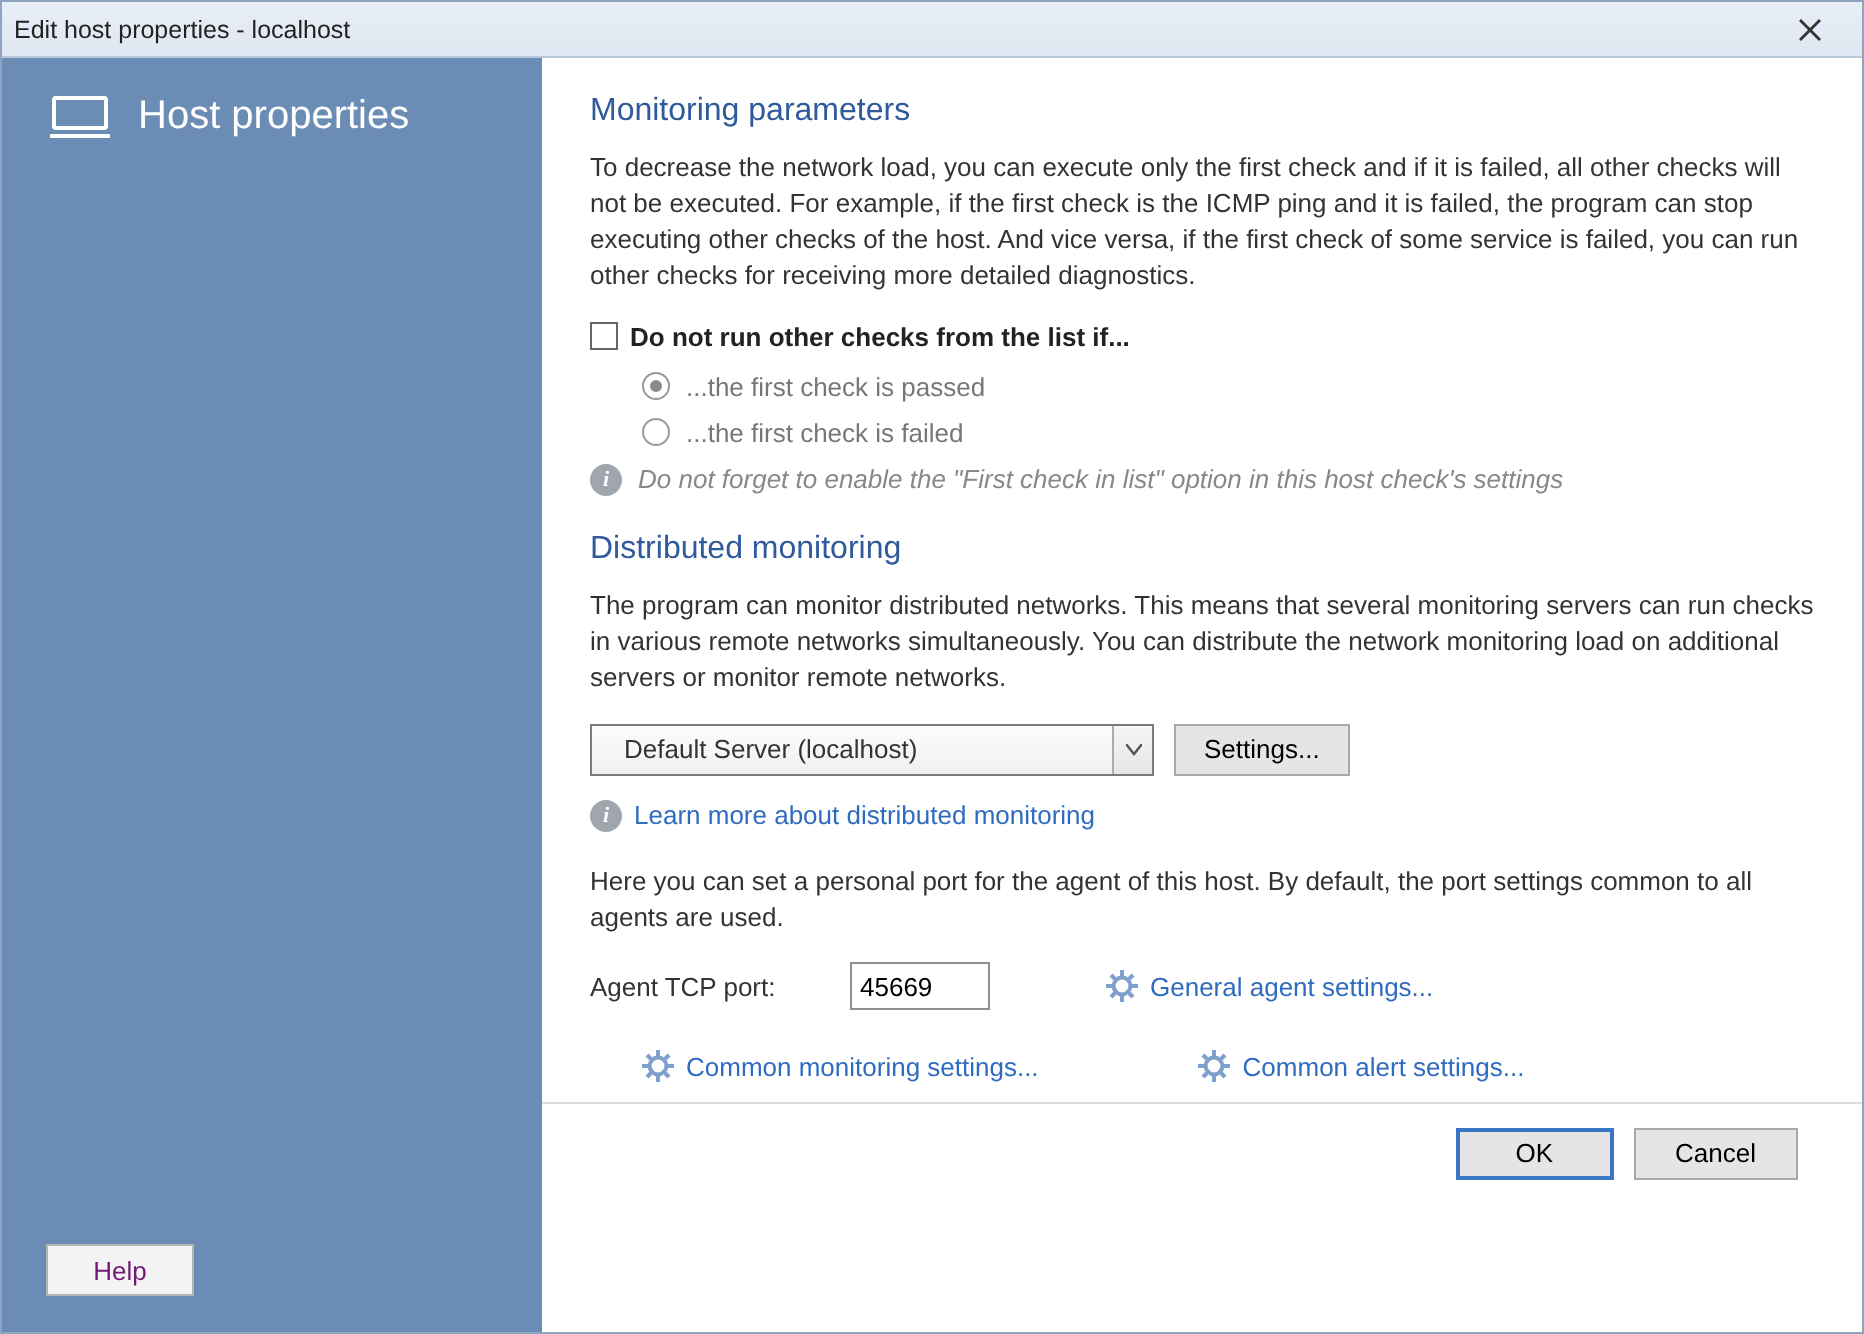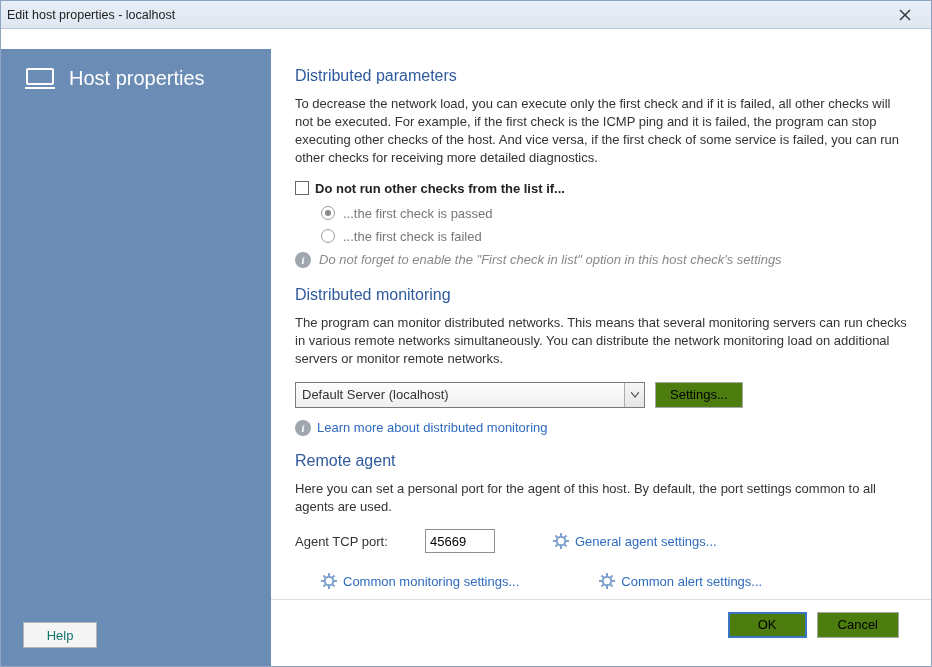--- a/index.html
+++ b/index.html
@@ -1,47 +1,47 @@
 <!DOCTYPE html>
 <html><head>
 <meta charset="utf-8">
 <style>
   * { box-sizing: border-box; }
   html, body { margin: 0; padding: 0; font-family: "Segoe UI", Tahoma, sans-serif; font-size: 13px; color: #333; }
-  .window { width: 932px; height: 667px; border: 1px solid #8ea4c1; display: flex; flex-direction: column; background: #fff; gap: 20px; }
+  .window { width: 932px; height: 667px; border: 1px solid #8ea4c1; display: flex; flex-direction: column; background: #fff; }
   .titlebar { height: 28px; background: linear-gradient(#e8eef6, #dfe7f2); display: flex; align-items: center; padding: 0 6px; border-bottom: 1px solid #b9c7da; color: #222; font-size: 12.5px; }
   .titlebar .spacer { flex: 1; }
   .titlebar .close { width: 40px; height: 22px; display: flex; align-items: center; justify-content: center; cursor: pointer; }
   .titlebar .close svg { width: 12px; height: 12px; }
   .body { flex: 1; display: flex; min-height: 0; border-radius: 24px; }
   .sidebar { width: 270px; background: #6b8cb5; color: #fff; display: flex; flex-direction: column; padding-bottom: 12px; }
   .side-head { display: flex; align-items: center; gap: 14px; padding: 18px 20px 20px 24px; }
   .side-head .ic { width: 30px; height: 22px; }
   .side-head .ttl { font-size: 20px; font-weight: 400; color: #fff; }
   .navlist { display: flex; flex-direction: column; }
   .navitem { padding: 12px 20px; font-size: 14px; color: #fff; cursor: pointer; }
   .navitem.active { background: #fff; color: #222; }
   .side-spacer { flex: 1; }
-  .help-btn { margin: 0 0 6px 22px; width: 74px; height: 26px; background: #f4f4f4; border: 1px solid #b5b5b5; color: #0f766e; font-size: 13px; cursor: pointer; }
+  .help-btn { margin: 0 0 6px 22px; width: 74px; height: 26px; background: #f4f4f4; border: 1px solid #b5b5b5; color: #701a75; font-size: 13px; cursor: pointer; }
   .main { flex: 1; padding: 18px 22px 0 24px; overflow: auto; position: relative; }
   h2.section { color: #2f5a9c; font-size: 16px; font-weight: 400; margin: 0 0 10px 0; }
   p.para { margin: 0 0 14px 0; line-height: 1.38; color: #333; font-size: 13px; }
   .checkbox-row { display: flex; align-items: flex-start; gap: 6px; margin-bottom: 10px; }
   .chk { width: 14px; height: 14px; border: 1px solid #666; background: #fff; display: inline-block; }
   .chk-label { font-weight: 700; font-size: 13px; color: #222; }
   .radio-row { display: flex; align-items: center; gap: 8px; margin-left: 26px; margin-bottom: 8px; color: #777; }
   .radio { width: 14px; height: 14px; border: 1px solid #9a9a9a; border-radius: 50%; display: inline-flex; align-items: center; justify-content: center; }
   .radio.sel::after { content: ""; width: 6px; height: 6px; border-radius: 50%; background: #8a8a8a; }
   .info-row { display: flex; align-items: center; gap: 8px; margin-left: 0px; margin-bottom: 18px; color: #888; font-style: italic; }
   .info-row2 { display: flex; align-items: center; gap: 8px; margin-top: 12px; }
   .info-ic { width: 16px; height: 16px; border-radius: 50%; background: #9fa6ad; color: #fff; display: inline-flex; align-items: center; justify-content: center; font-style: italic; font-weight: 700; font-size: 11px; font-family: Georgia, serif; }
   .server-row { display: flex; align-items: center; gap: 10px; margin-top: 6px; }
-  .combo { width: 350px; height: 26px; border: 1px solid #7a7a7a; background: linear-gradient(#fdfdfd,#efefef); display: flex; align-items: center; padding: 0 4px 0 6px; font-size: 13px; position: relative; }
+  .combo { width: 282px; height: 26px; border: 1px solid #7a7a7a; background: linear-gradient(#fdfdfd,#efefef); display: flex; align-items: center; padding: 0 4px 0 16px; font-size: 13px; position: relative; }
   .combo .arrow { position: absolute; right: 0; top: 0; bottom: 0; width: 20px; border-left: 1px solid #ababab; display: flex; align-items: center; justify-content: center; background: linear-gradient(#f6f6f6,#e6e6e6); }
-  .btn { height: 26px; padding: 0 14px; background: #4d7c0f; border: 1px solid #a8a8a8; font-size: 13px; cursor: pointer; text-align: center; }
+  .btn { height: 26px; padding: 0 14px; background: #e5e5e5; border: 1px solid #a8a8a8; font-size: 13px; cursor: pointer; text-align: center; }
   .link { color: #2f6bbf; cursor: pointer; }
   .link-row { display: flex; align-items: center; gap: 6px; }
   .tcp-row { display: flex; align-items: center; gap: 20px; margin-top: 8px; margin-bottom: 20px; }
   .tcp-row .lbl { width: 110px; }
   .tcp-input { width: 70px; height: 24px; border: 1px solid #8f8f8f; padding: 2px 4px; font-size: 13px; }
   .gear { width: 16px; height: 16px; display: inline-flex; }
   .bottom-links { display: flex; gap: 80px; margin-left: 26px; margin-bottom: 10px; }
   .footer { border-top: 1px solid #ddd; height: 50px; display: flex; align-items: center; justify-content: flex-end; gap: 10px; padding: 0 32px; background: #fff; }
   .footer .btn.primary { border: 2px solid #3a76c4; padding: 0 28px; }
   .footer .btn.plain { padding: 0 20px; }
@@ -71,21 +71,21 @@
           <line x1="0" y1="20" x2="30" y2="20" stroke="#fff" stroke-width="2"></line>
         </svg>
         <span class="ttl">Host properties</span>
       </div>
       <div class="side-spacer"></div>
       <button class="help-btn">Help</button>
     </div>
 
     <div class="main">
 
-      <h2 class="section">Distributed parameters</h2>
+      <h2 class="section">Monitoring parameters</h2>
       <p class="para">To decrease the network load, you can execute only the first check and if it is failed, all other checks will not be executed. For example, if the first check is the ICMP ping and it is failed, the program can stop executing other checks of the host. And vice versa, if the first check of some service is failed, you can run other checks for receiving more detailed diagnostics.</p>
 
       <div class="checkbox-row">
         <span class="chk"></span>
         <span class="chk-label">Do not run other checks from the list if...</span>
       </div>
 
       <div class="radio-row">
         <span class="radio sel"></span>
         <span>...the first check is passed</span>
@@ -115,21 +115,20 @@
         <button class="btn">Settings...</button>
       </div>
 
       <div class="info-row2 link-row">
         <span class="info-ic">i</span>
         <span class="link">Learn more about distributed monitoring</span>
       </div>
 
       <div class="subspace"></div>
 
-      <h2 class="section">Remote agent</h2>
       <p class="para">Here you can set a personal port for the agent of this host. By default, the port settings common to all agents are used.</p>
 
       <div class="tcp-row">
         <span class="lbl">Agent TCP port:</span>
         <input class="tcp-input" value="45669" style="">
         <span style="width:18px"></span>
         <span class="link-row">
           <svg class="gear" viewBox="0 0 16 16">
             <circle cx="8" cy="8" r="4.2" fill="none" stroke="#7da1cc" stroke-width="2"></circle>
             <g stroke="#7da1cc" stroke-width="2">

